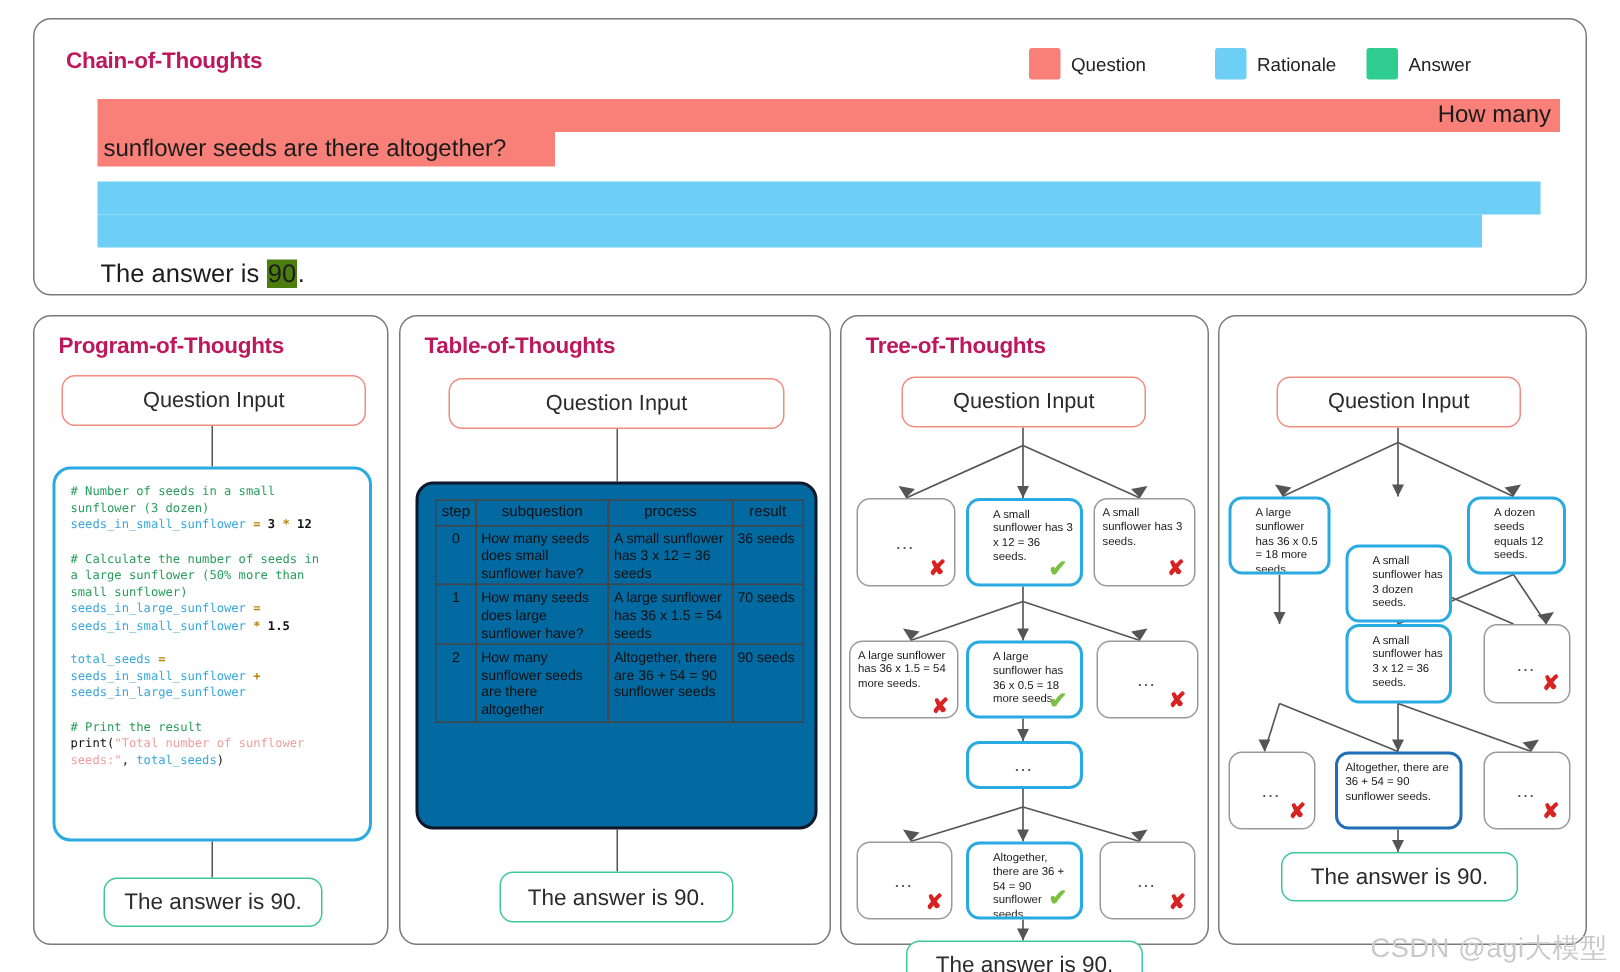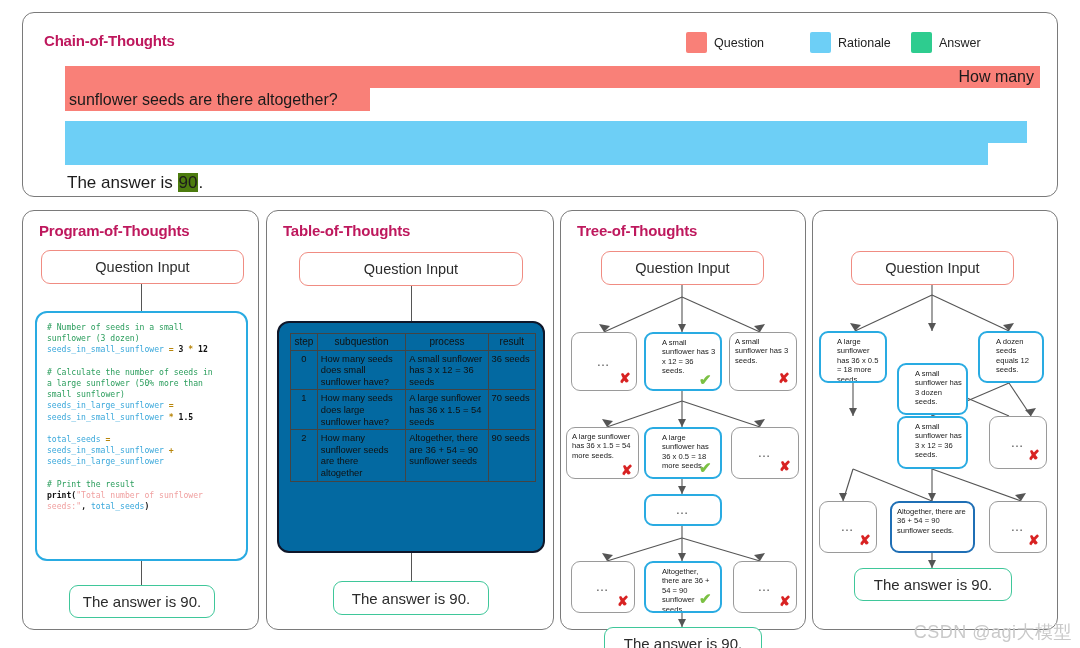--- a/index.html
+++ b/index.html
@@ -102,21 +102,21 @@
     font-family:"DejaVu Sans Mono", monospace;
     font-size:8.1px;
     line-height:11.2px;
     white-space:pre-wrap;
     word-break:break-word;
   }
   .c-com  { color:#2a9d5c; }
   .c-var  { color:#3aa8db; }
   .c-op   { color:#b8860b; font-weight:bold; }
   .c-num  { color:#111; font-weight:bold; }
-  .c-fn   { color:#111; font-weight:bold; }
+  .c-fn   { color:#111; font-weight:normal; }
   .c-str  { color:#f0a0a0; }
 
   
   #table-box {
     position:absolute; left:10px; top:110px; width:268px; height:232px;
     border:2px solid #0f172a; border-radius:12px; background:#0369a1;
   }
   #tot-table {
     position:absolute; left:11px; top:10px;
     width:246px;

